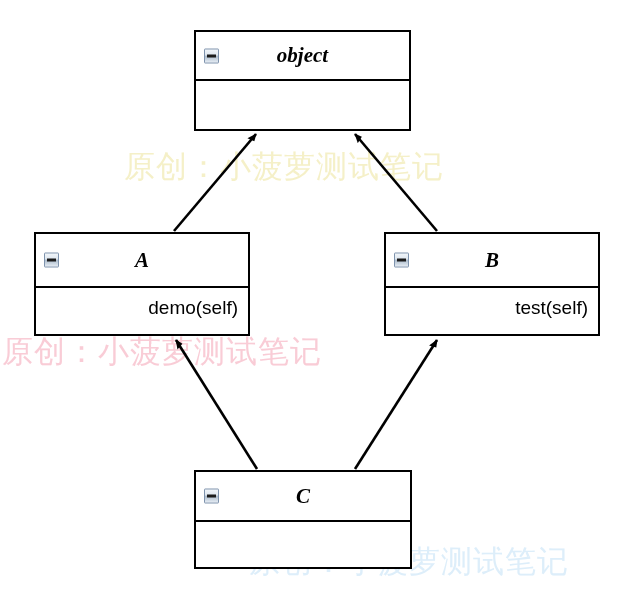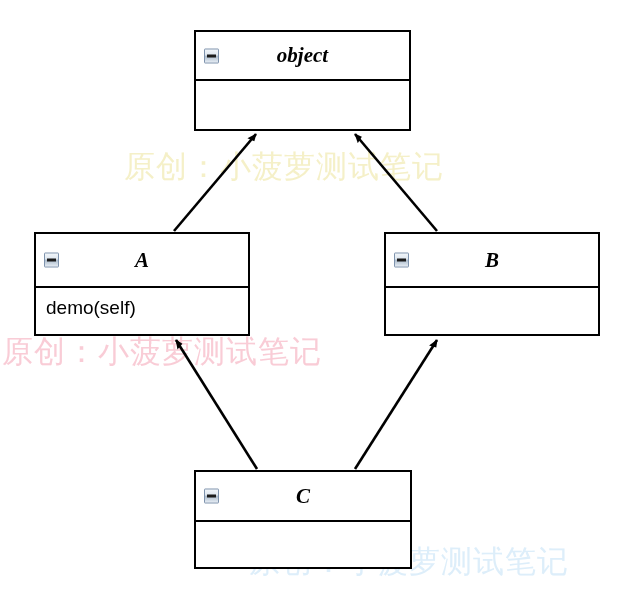--- a/index.html
+++ b/index.html
@@ -66,20 +66,21 @@
     font-weight: bold;
     font-size: 21px;
     color: #000000;
     text-align: center;
     line-height: 1;
   }
   .uml-body {
     box-sizing: border-box;
     background: #ffffff;
     padding: 9px 10px 0 10px;
+    text-align: right;
   }
   .uml-member {
     font-family: "Liberation Sans", sans-serif;
     font-size: 19px;
     color: #000000;
     line-height: 1.2;
     white-space: nowrap;
   }
 
   
@@ -168,20 +169,23 @@
     </div>
   </div>
 
   <div class="uml-class" id="class-b">
     <div class="uml-header">
       <span class="collapse-icon">
         <span class="bar"></span>
       </span>
       <span class="uml-title">B</span>
     </div>
+    <div class="uml-body">
+      <div class="uml-member">test(self)</div>
+    </div>
   </div>
 
   <div class="uml-class" id="class-c">
     <div class="uml-header">
       <span class="collapse-icon">
         <span class="bar"></span>
       </span>
       <span class="uml-title">C</span>
     </div>
     <div class="uml-body"></div>

